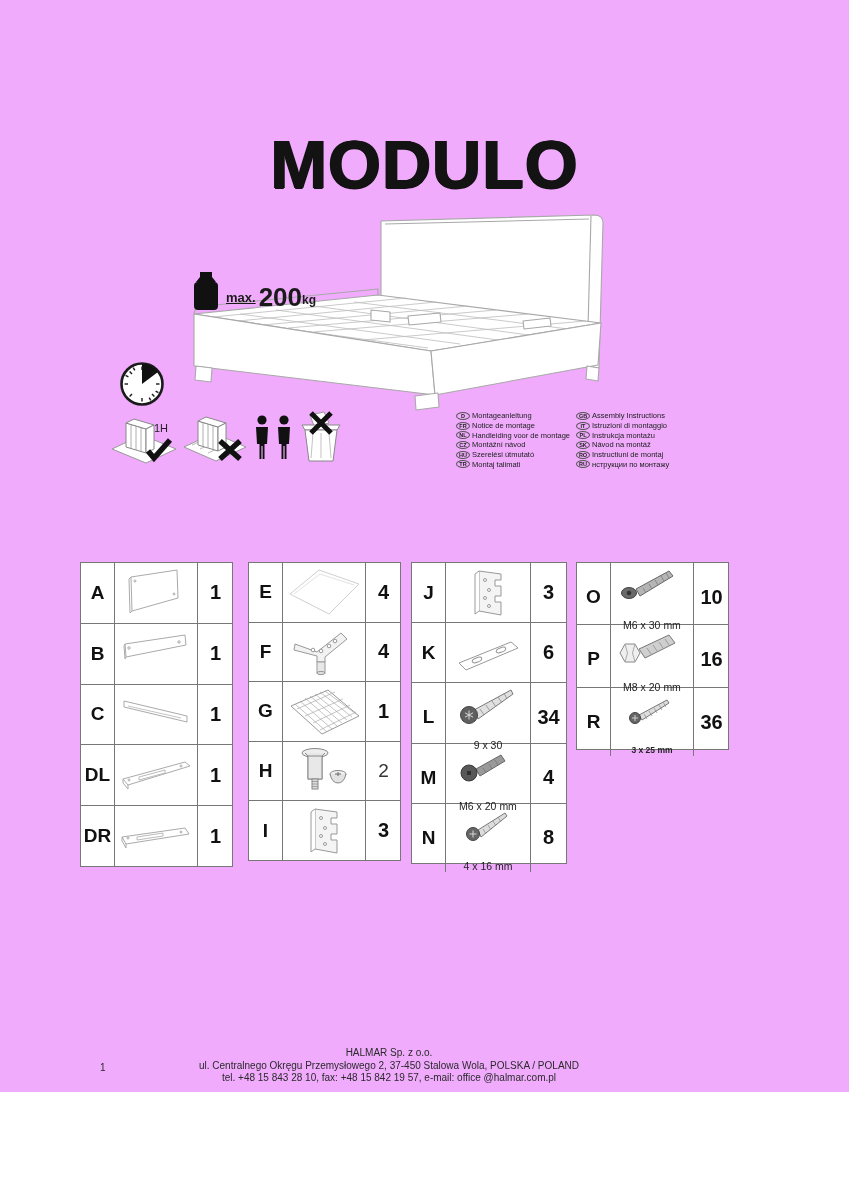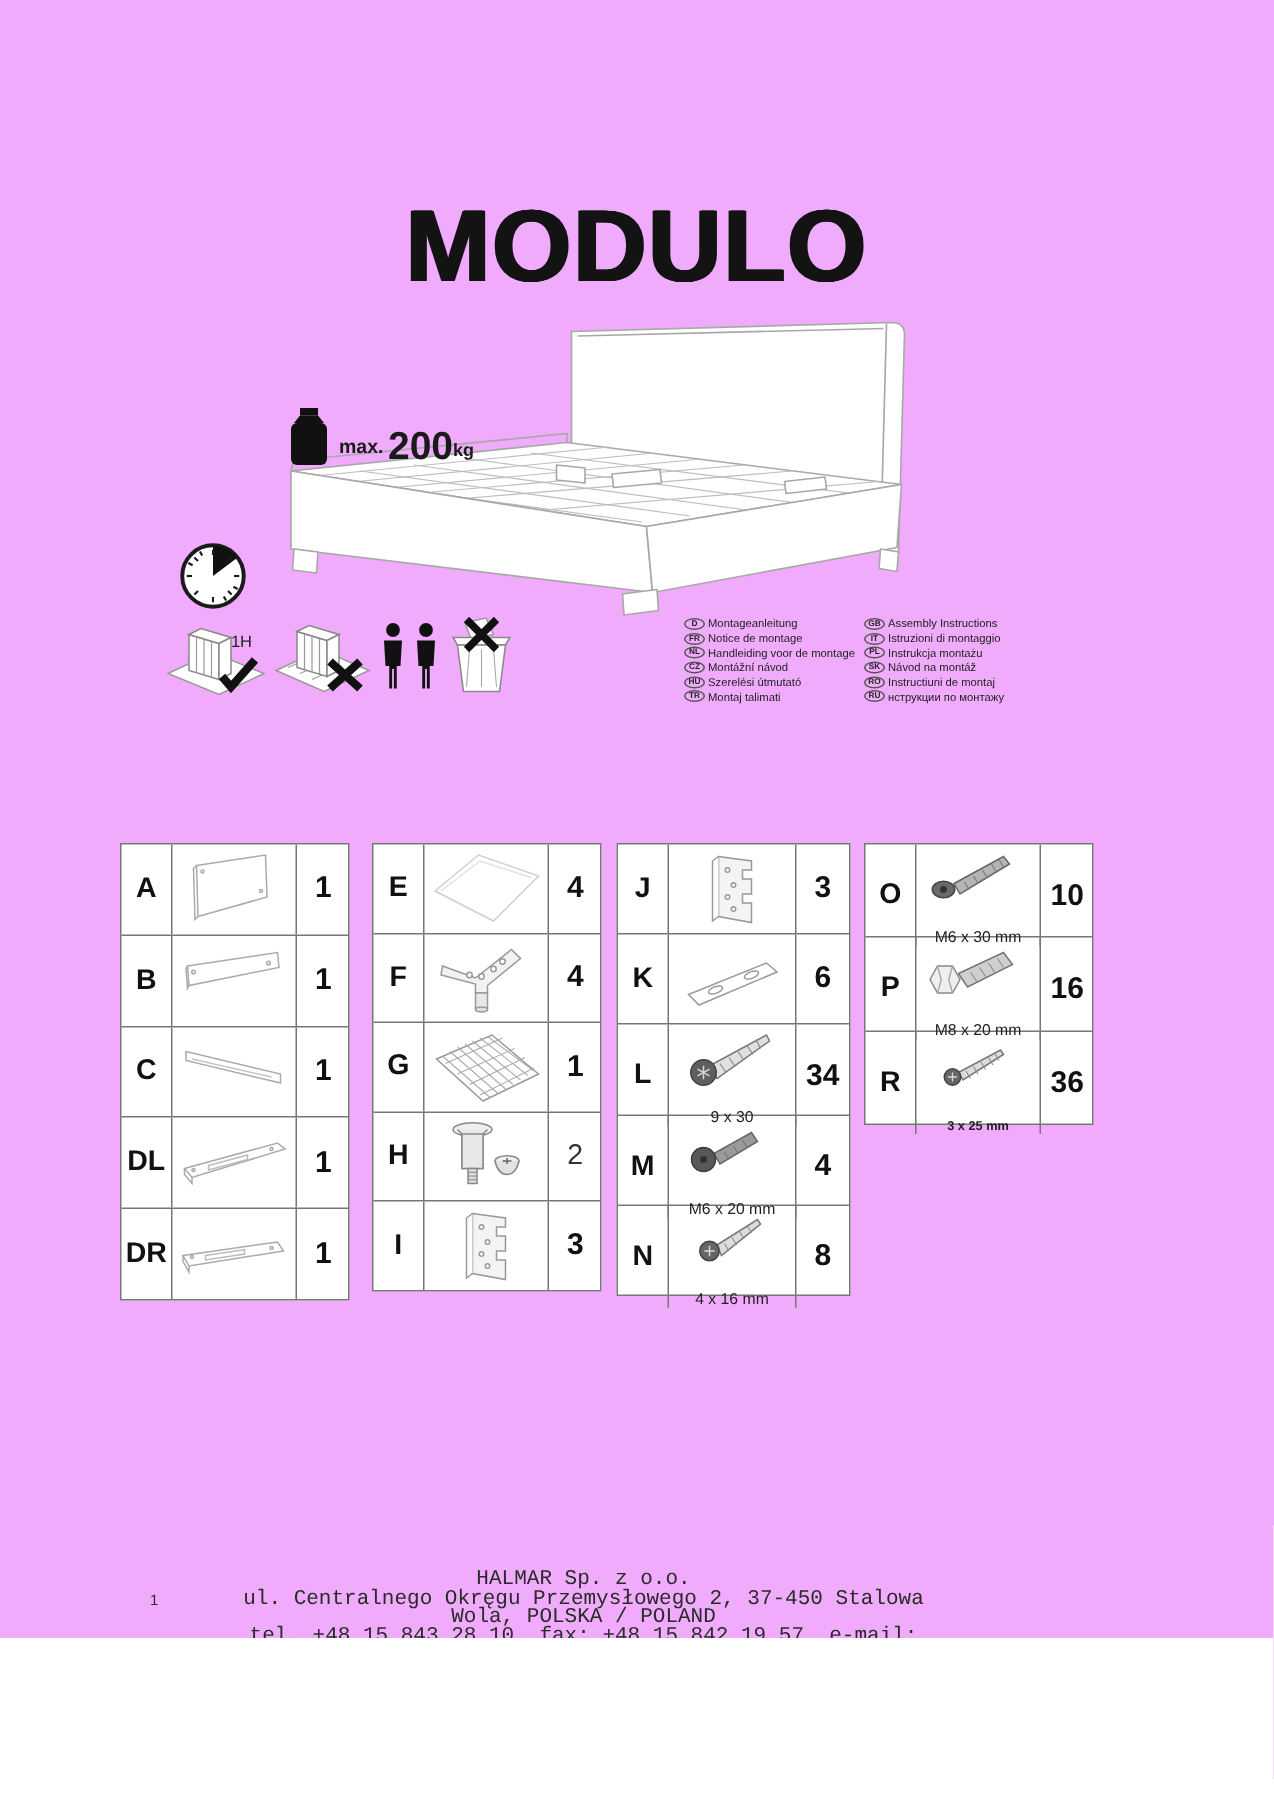--- a/index.html
+++ b/index.html
@@ -8,21 +8,21 @@
   .abs { position:absolute; }
 
   
   .title { position:absolute; top:130px; left:0; width:849px; text-align:center;
            font-size:68px; line-height:68px; font-weight:bold; letter-spacing:1px; color:#131313;
            text-shadow:1px 0 0 #131313, -1px 0 0 #131313, 0 0.5px 0 #131313; }
 
   
   .maxload { position:absolute; left:193px; top:262px; display:flex; align-items:flex-end; }
   .maxload .txt { display:flex; align-items:flex-end; margin-left:7px; margin-bottom:6px; }
-  .maxload .t-max { font-size:13px; font-weight:bold; margin-bottom:3px; }
+  .maxload .t-max { font-size:13px; font-weight:bold; margin-bottom:3px;text-decoration:underline; }
   .maxload .t-val { font-size:26px; font-weight:bold; line-height:22px; margin-left:3px;margin-top:24px; }
   .maxload .t-kg  { font-size:12px; font-weight:bold; margin-bottom:1px; }
 
   .clock-wrap { position:absolute; left:116px; top:360px; width:52px; text-align:center; }
   .clock-lbl { font-size:11px; color:#222; margin-top:14px;text-align:right; }
 
   
   .lang-col { position:absolute; top:411px; }
   .lang-col.left { left:456px; }
   .lang-col.right { left:576px; }
@@ -42,21 +42,21 @@
   .pq { font-size:20px; font-weight:bold; color:#111; }
   .pq.light { font-weight:normal; font-size:19px; color:#333; }
   .spec { font-size:10.5px; color:#222; line-height:11px; margin-top:-1px; }
   .spec.small { font-size:8.5px; font-weight:bold; }
   #t1 .prow { height:59.8px; }
   #t2 .prow { height:58.6px; }
   #t3 .prow { height:59.2px; }
 
   
   .footer { position:absolute; left:154px; top:1047px; width:470px; text-align:center;
-            font-size:14px; line-height:12.5px; color:#2a2a2a;font-family:Liberation Mono, monospace; }
+            font-size:10px; line-height:12.5px; color:#2a2a2a; }
   .pagenum { position:absolute; left:100px; top:1062px; font-size:10px; color:#2a2a2a; }
 
   svg { display:block; }
 </style>
 </head>
 <body>
 
 <div class="page">
 
   <div class="title">MODULO</div>

